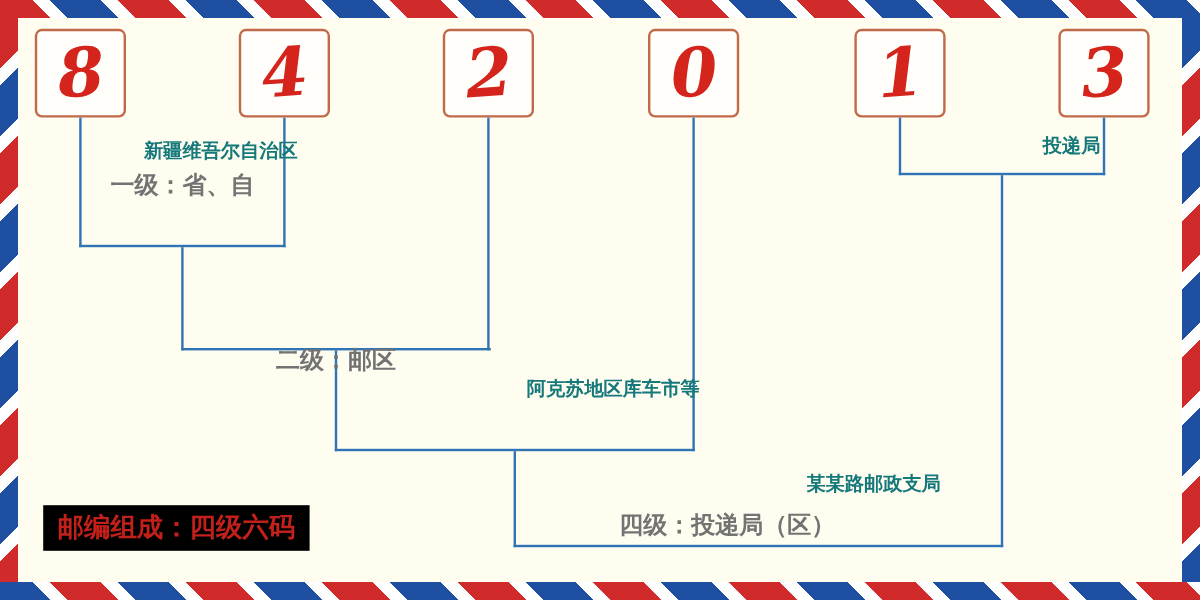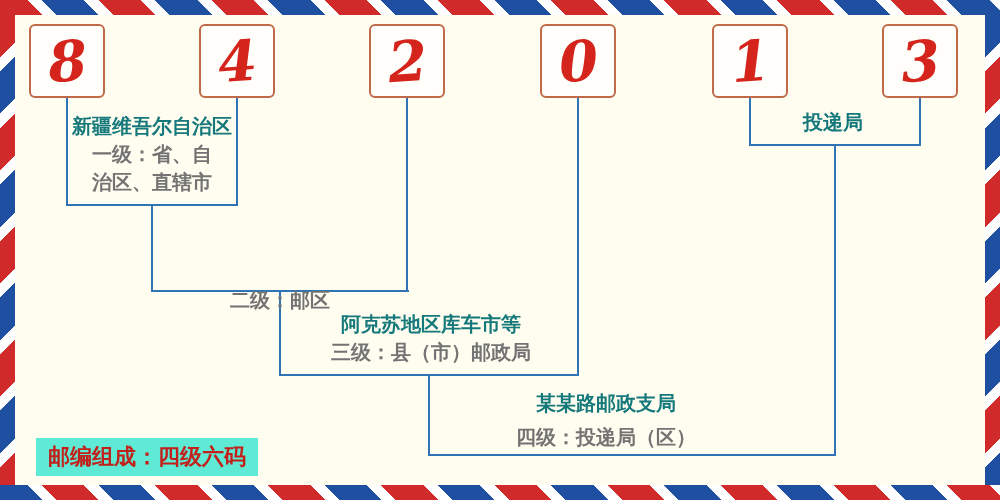--- a/index.html
+++ b/index.html
@@ -31,27 +31,27 @@
     font-size:56px; color:#d4241c; transform:rotate(-4deg);
   }
 
   
   .vline,.hline { position:absolute; background:#2f74b5; }
   .vline { width:2px; }
   .hline { height:2px; }
 
   
   .label-block { position:absolute; text-align:center; line-height:28px; }
-  .place   { color:#15787a; font-weight:bold; font-size:20px; display:block; }
+  .place   { color:#15787a; font-weight:bold; font-size:16px; display:block;text-align:right; }
   .redlbl  { color:#737373; font-weight:bold; font-size:20px; display:block; }
   .lvl4 .place, .lvl4 .redlbl { line-height:30px; }
   .lvl4 .redlbl { margin-top:4px; }
   .footer-note {
-    position:absolute; left:36px; top:438px;
-    background:#5eead4; padding:4px 12px;
+    position:absolute; left:36px; top:421px;
+    background:#000000; padding:4px 12px;
     color:#c2201a; font-weight:bold; font-size:22px;
   }
 </style>
 </head>
 <body>
 
 <div class="stage">
 
   <div class="band band-top"></div>
   <div class="band band-bottom"></div>
@@ -93,30 +93,28 @@
   <div class="hline" style="left:428px; top:454px; width:408px;"></div>
   <div class="vline" style="left:834px; top:146px; height:310px;"></div>
 
   <div class="vline" style="left:749px; top:98px;  height:48px;"></div>
   <div class="vline" style="left:919px; top:98px;  height:48px;"></div>
   <div class="hline" style="left:749px; top:144px; width:172px;"></div>
 
   <div class="label-block" style="left:56px; top:112px; width:192px;">
     <span class="place">新疆维吾尔自治区</span>
     <span class="redlbl">一级：省、自</span>
-    <span class="redlbl">治区、直辖市</span>
   </div>
 
   <div class="label-block" style="left:151px; top:258px; width:258px;margin-top:28px;">
     <span class="redlbl">二级：邮区</span>
   </div>
 
   <div class="label-block" style="left:279px; top:310px; width:304px;">
     <span class="place">阿克苏地区库车市等</span>
-    <span class="redlbl">三级：县（市）邮政局</span>
   </div>
 
   <div class="label-block lvl4" style="left:428px; top:388px; width:356px;">
     <span class="place">某某路邮政支局</span>
     <span class="redlbl">四级：投递局（区）</span>
   </div>
 
   <div class="label-block" style="left:749px; top:108px; width:168px;">
     <span class="place">投递局</span>
   </div>

